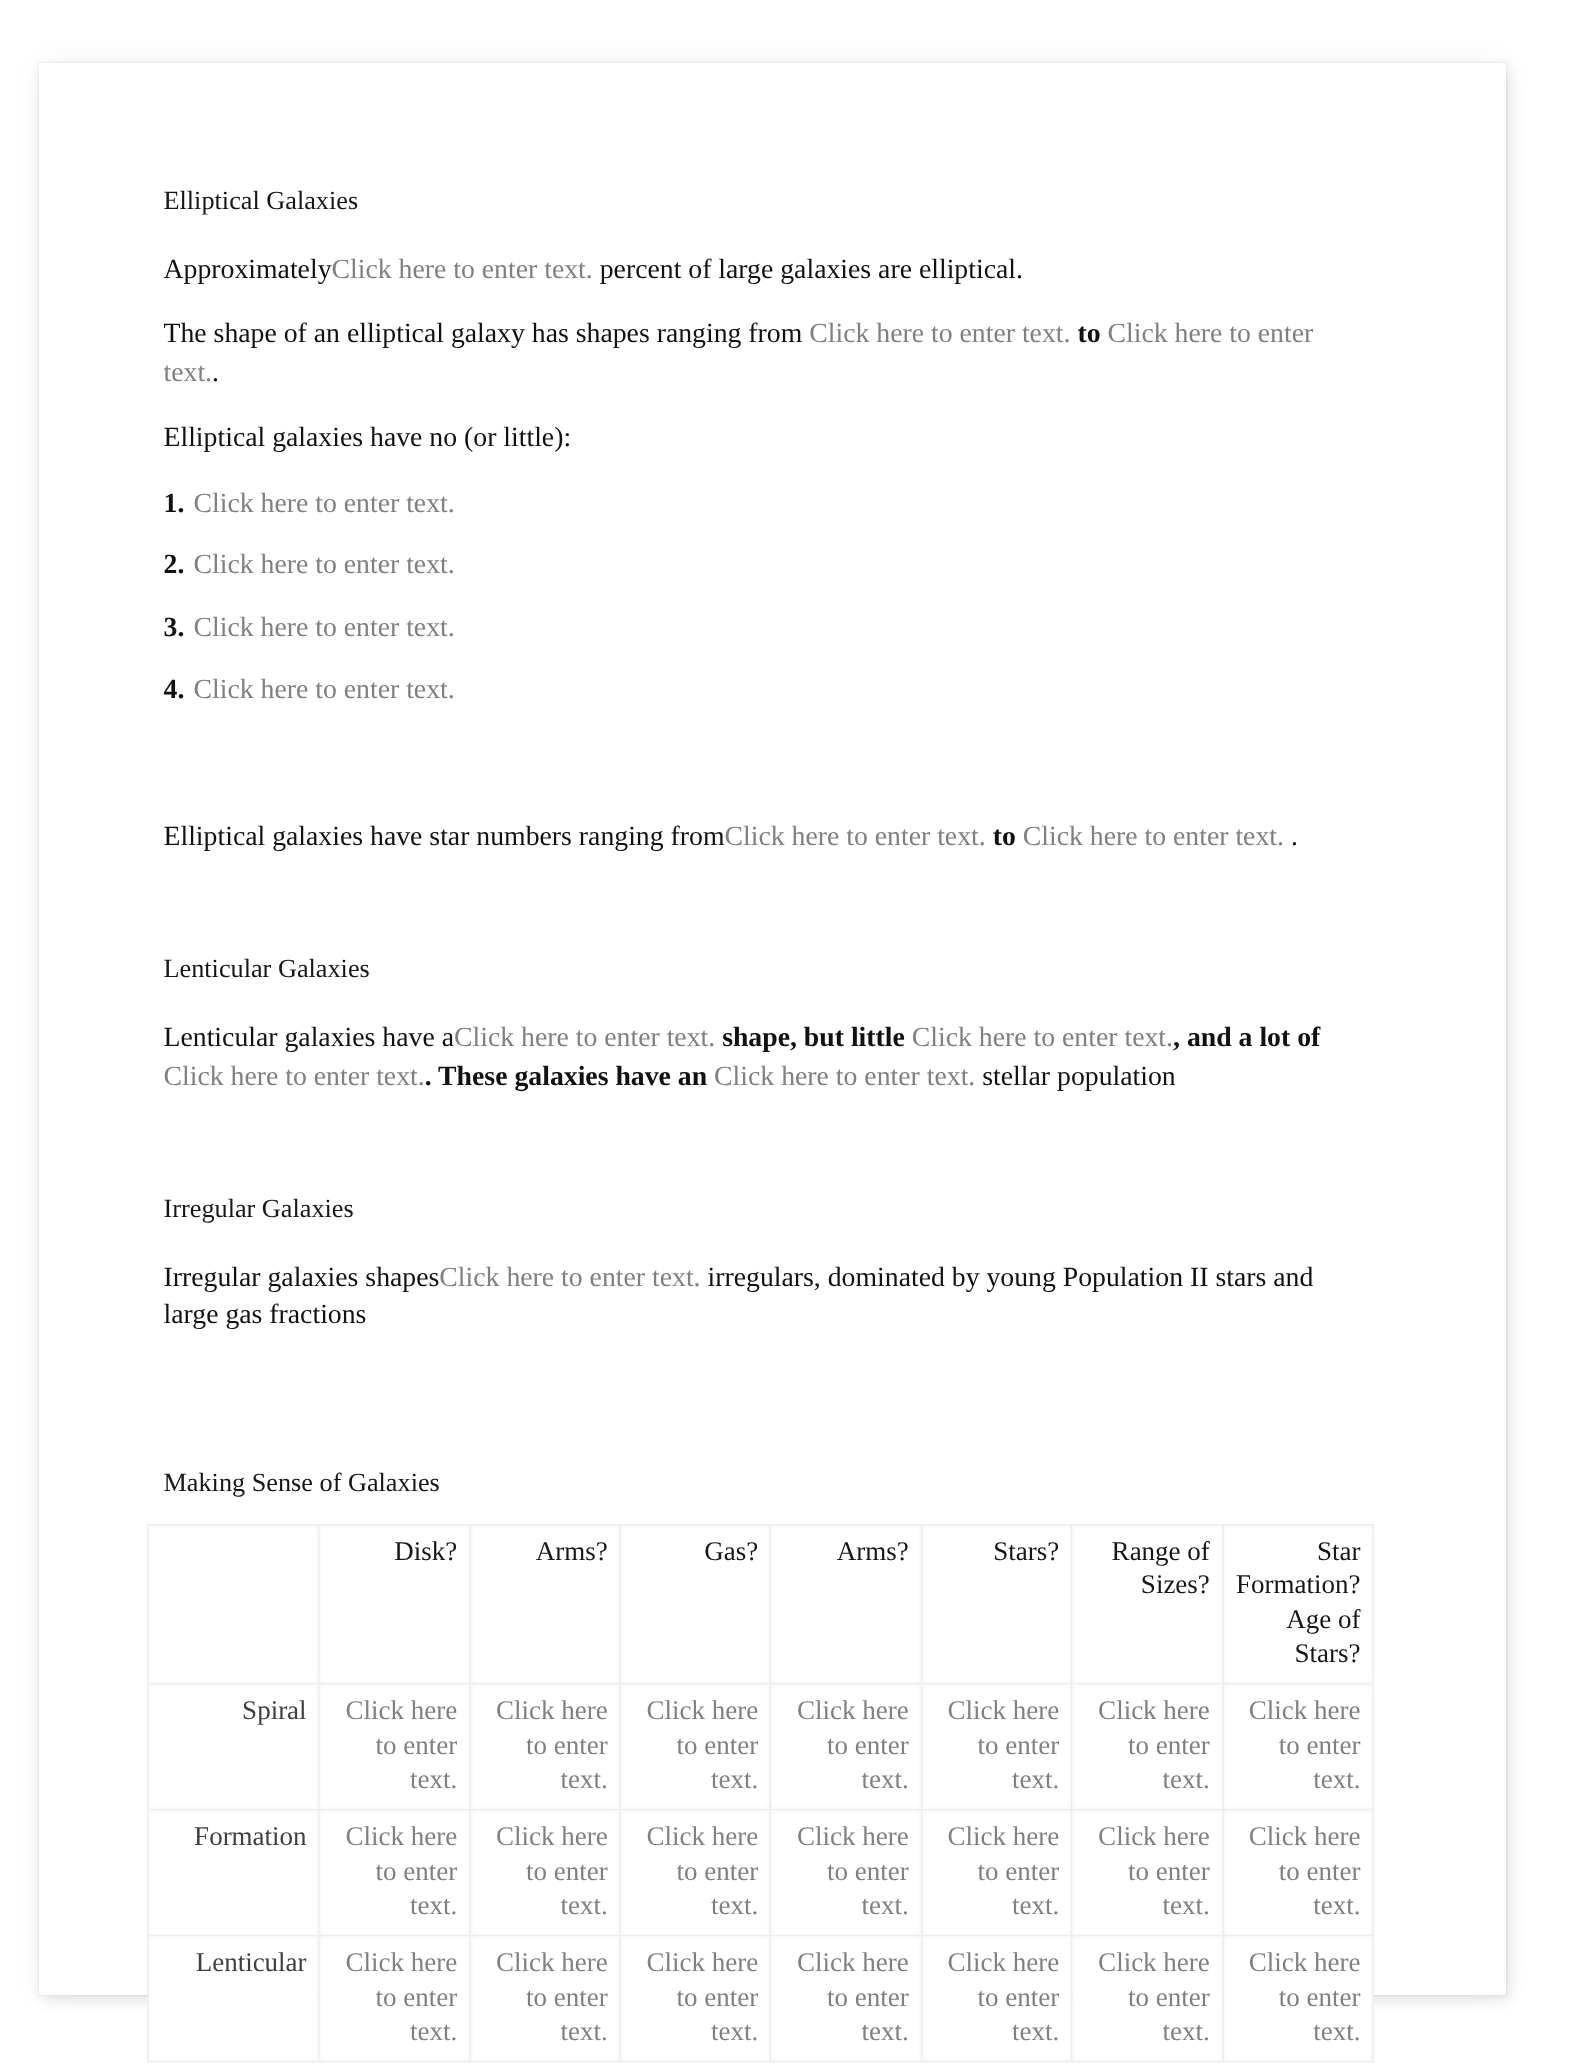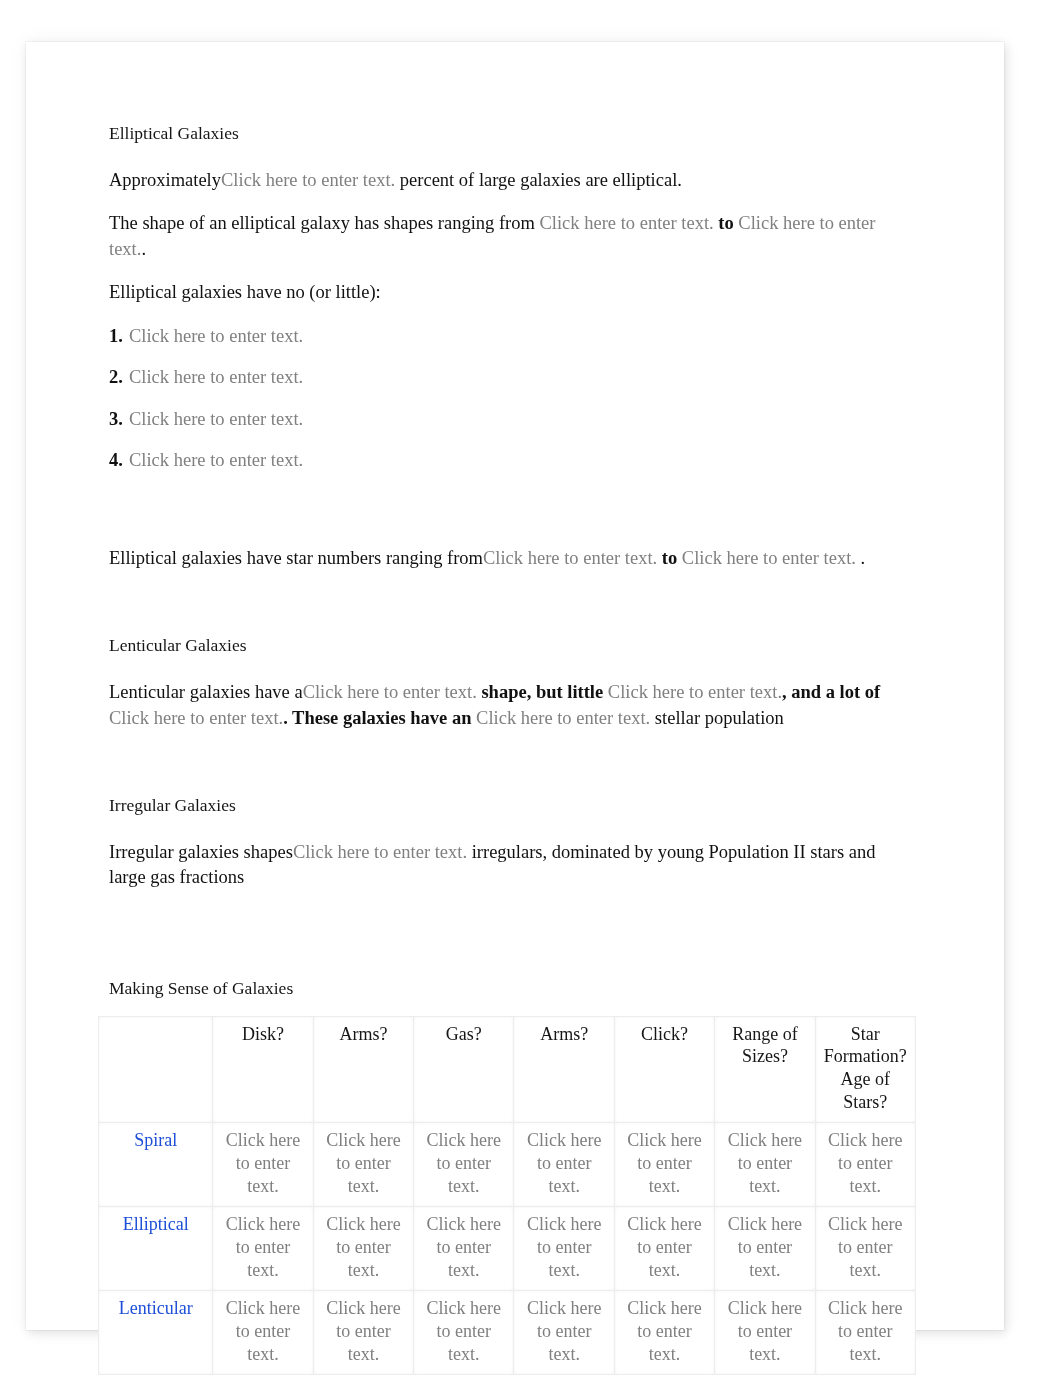--- a/index.html
+++ b/index.html
@@ -96,32 +96,32 @@
     table-layout: fixed;
   }
   table.grid td, table.grid th {
     border: 1px solid #ededed;
     box-shadow: 0 0 3px rgba(0,0,0,0.055) inset;
     vertical-align: top;
     padding: 6px 8px 9px 8px;
     font-size: 18px;
     line-height: 1.26;
     font-weight: normal;
-    text-align: center;
+    text-align: right;
     background: #ffffff;
   }
   table.grid col.c-label { width: 114px; }
   table.grid col.c-data  { width: 100px; }
 
   thead td, thead th {
     height: 88px;
     color: #161616;
   }
   tbody td.rowlabel {
-    color: #1d4ed8;
+    color: #404040;
     white-space: nowrap;
   }
   tbody td.cell {
     color: #808080;
   }
 </style>
 </head>
 <body>
 
 <div class="page">
@@ -191,38 +191,38 @@
             <col class="c-data">
             <col class="c-data">
         </colgroup>
         <thead>
           <tr>
             <td></td>
             <td>Disk?</td>
             <td>Arms?</td>
             <td>Gas?</td>
             <td>Arms?</td>
-            <td>Click?</td>
+            <td>Stars?</td>
             <td>Range of Sizes?</td>
             <td>Star Formation? Age of Stars?</td>
           </tr>
         </thead>
         <tbody>
           <tr>
             <td class="rowlabel">Spiral</td>
             <td class="cell">Click here to enter text.</td>
             <td class="cell">Click here to enter text.</td>
             <td class="cell">Click here to enter text.</td>
             <td class="cell">Click here to enter text.</td>
             <td class="cell">Click here to enter text.</td>
             <td class="cell">Click here to enter text.</td>
             <td class="cell">Click here to enter text.</td>
           </tr>
           <tr>
-            <td class="rowlabel">Elliptical</td>
+            <td class="rowlabel">Formation</td>
             <td class="cell">Click here to enter text.</td>
             <td class="cell">Click here to enter text.</td>
             <td class="cell">Click here to enter text.</td>
             <td class="cell">Click here to enter text.</td>
             <td class="cell">Click here to enter text.</td>
             <td class="cell">Click here to enter text.</td>
             <td class="cell">Click here to enter text.</td>
           </tr>
           <tr>
             <td class="rowlabel">Lenticular</td>

